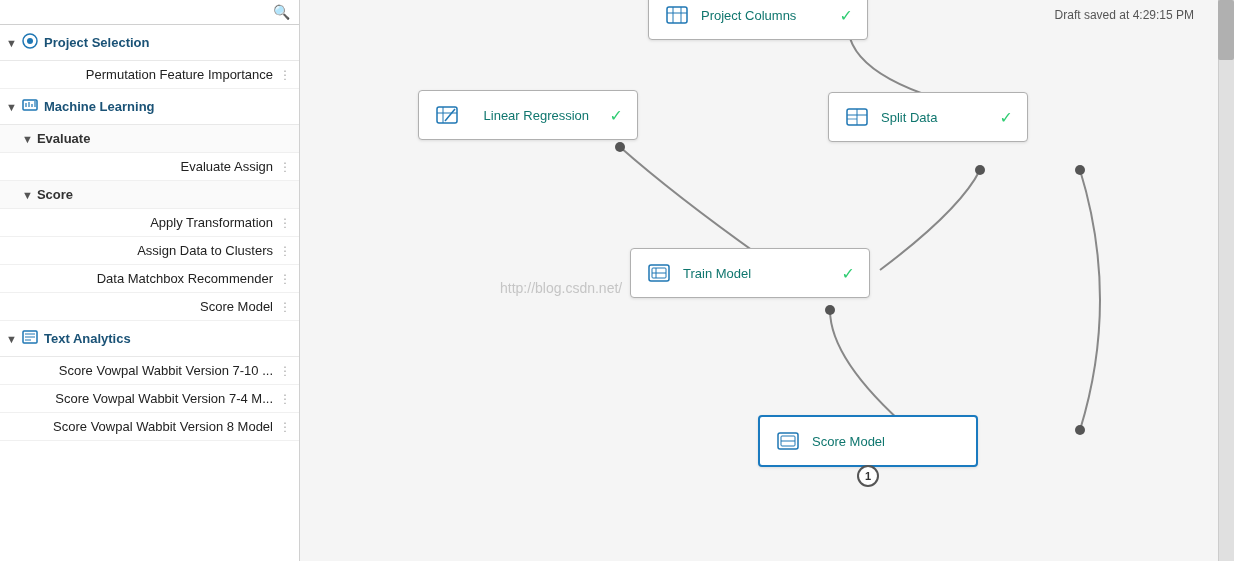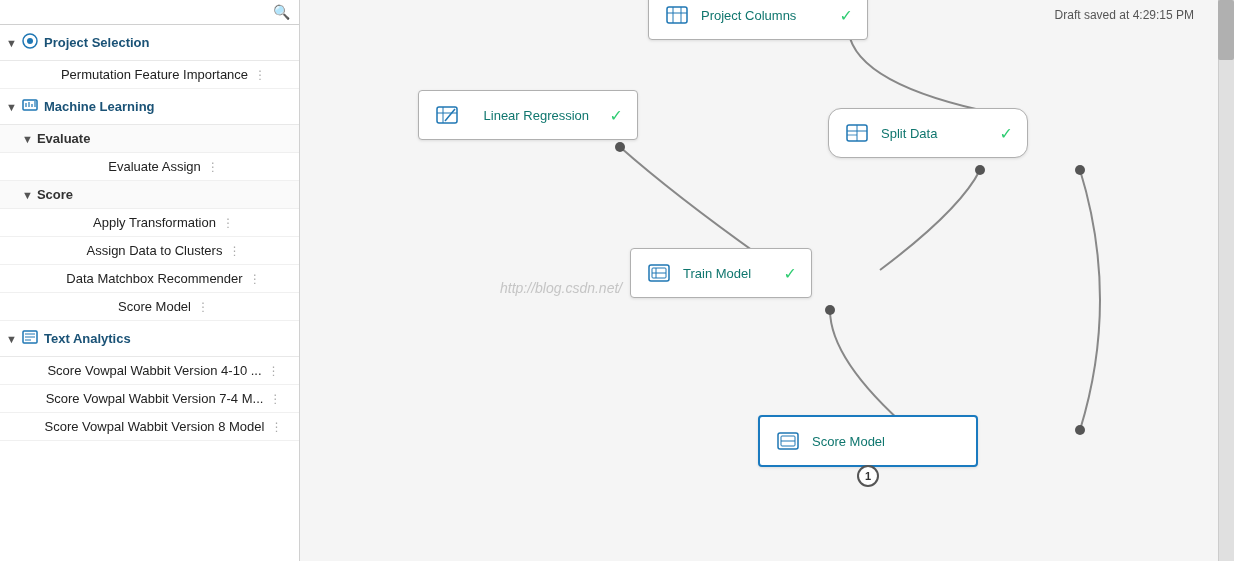--- a/index.html
+++ b/index.html
@@ -79,21 +79,21 @@
     }
     .subcategory-header .collapse-icon {
       margin-right: 4px;
       font-size: 11px;
       color: #555;
     }
 
     .sidebar-item {
       display: flex;
       align-items: center;
-      justify-content: center;
+      justify-content: flex-end;
       padding: 6px 8px 6px 36px;
       border-bottom: 1px solid #f0f0f0;
       cursor: pointer;
       background: #fff;
       color: #222;
     }
     .sidebar-item .drag-handle {
       color: #aaa;
       font-size: 12px;
       margin-left: 6px;
@@ -198,21 +198,20 @@
       border-radius: 2px;
     }
 
     
     .watermark {
       position: absolute;
       font-size: 14px;
       color: rgba(150,150,150,0.5);
       pointer-events: none;
       user-select: none;
-      font-style: italic;
     }
   </style>
 </head>
 <body>
 
 <div id="sidebar">
 
   <div class="search-bar">
     <input type="text" style="">
     <button class="search-icon-btn">🔍</button>
@@ -290,21 +289,21 @@
         <rect x="1" y="2" width="14" height="12" rx="1" stroke="#1f77b4" stroke-width="1.5" fill="none"></rect>
         <line x1="3" y1="5" x2="13" y2="5" stroke="#1f77b4" stroke-width="1"></line>
         <line x1="3" y1="8" x2="13" y2="8" stroke="#1f77b4" stroke-width="1"></line>
         <line x1="3" y1="11" x2="9" y2="11" stroke="#1f77b4" stroke-width="1"></line>
       </svg>
     </span>
     <span>Text Analytics</span>
   </div>
   <div>
     <div class="sidebar-item">
-      <span>Score Vowpal Wabbit Version 4-10 ...</span>
+      <span>Score Vowpal Wabbit Version 7-10 ...</span>
       <span class="drag-handle">⋮</span>
     </div>
     <div class="sidebar-item">
       <span>Score Vowpal Wabbit Version 7-4 M...</span>
       <span class="drag-handle">⋮</span>
     </div>
     <div class="sidebar-item">
       <span>Score Vowpal Wabbit Version 8 Model</span>
       <span class="drag-handle">⋮</span>
     </div>
@@ -363,34 +362,34 @@
         <rect x="2" y="4" width="20" height="16" rx="2" stroke="#1f77b4" stroke-width="1.5" fill="none"></rect>
         <line x1="2" y1="10" x2="22" y2="10" stroke="#1f77b4" stroke-width="1"></line>
         <line x1="8" y1="4" x2="8" y2="20" stroke="#1f77b4" stroke-width="1"></line>
         <line x1="10" y1="18" x2="20" y2="6" stroke="#1f77b4" stroke-width="1.5"></line>
       </svg>
     </div>
     <span class="node-label">Linear Regression</span>
     <span class="check-icon">✓</span>
   </div>
 
-  <div class="node" style="left: 528px; top: 108px; width: 200px; border-radius: 13px;">
+  <div class="node" style="left: 528px; top: 92px; width: 200px;">
     <div class="node-icon">
       <svg width="24" height="24" viewBox="0 0 24 24">
         <rect x="2" y="4" width="20" height="16" rx="2" stroke="#1f77b4" stroke-width="1.5" fill="none"></rect>
         <line x1="2" y1="10" x2="22" y2="10" stroke="#1f77b4" stroke-width="1"></line>
         <line x1="12" y1="4" x2="12" y2="20" stroke="#1f77b4" stroke-width="1"></line>
         <line x1="2" y1="14" x2="12" y2="14" stroke="#1f77b4" stroke-width="0.8"></line>
       </svg>
     </div>
     <span class="node-label">Split Data</span>
     <span class="check-icon">✓</span>
   </div>
 
-  <div class="node" style="left: 330px; top: 248px; width: 182px;">
+  <div class="node" style="left: 330px; top: 248px; width: 240px;">
     <div class="node-icon">
       <svg width="24" height="24" viewBox="0 0 24 24">
         <rect x="2" y="4" width="20" height="16" rx="2" stroke="#1f77b4" stroke-width="1.5" fill="none"></rect>
         <rect x="5" y="7" width="14" height="10" rx="1" stroke="#1f77b4" stroke-width="1" fill="none"></rect>
         <line x1="9" y1="7" x2="9" y2="17" stroke="#1f77b4" stroke-width="1"></line>
         <line x1="5" y1="12" x2="19" y2="12" stroke="#1f77b4" stroke-width="1"></line>
       </svg>
     </div>
     <span class="node-label">Train Model</span>
     <span class="check-icon">✓</span>

